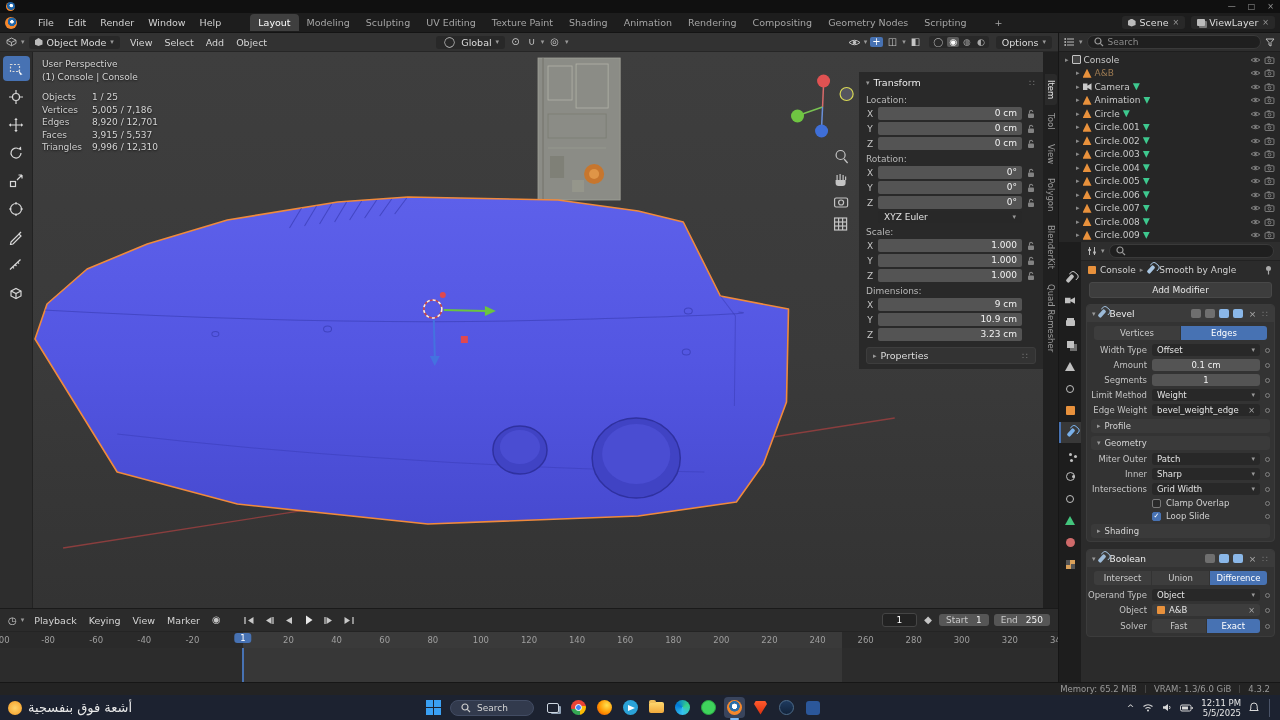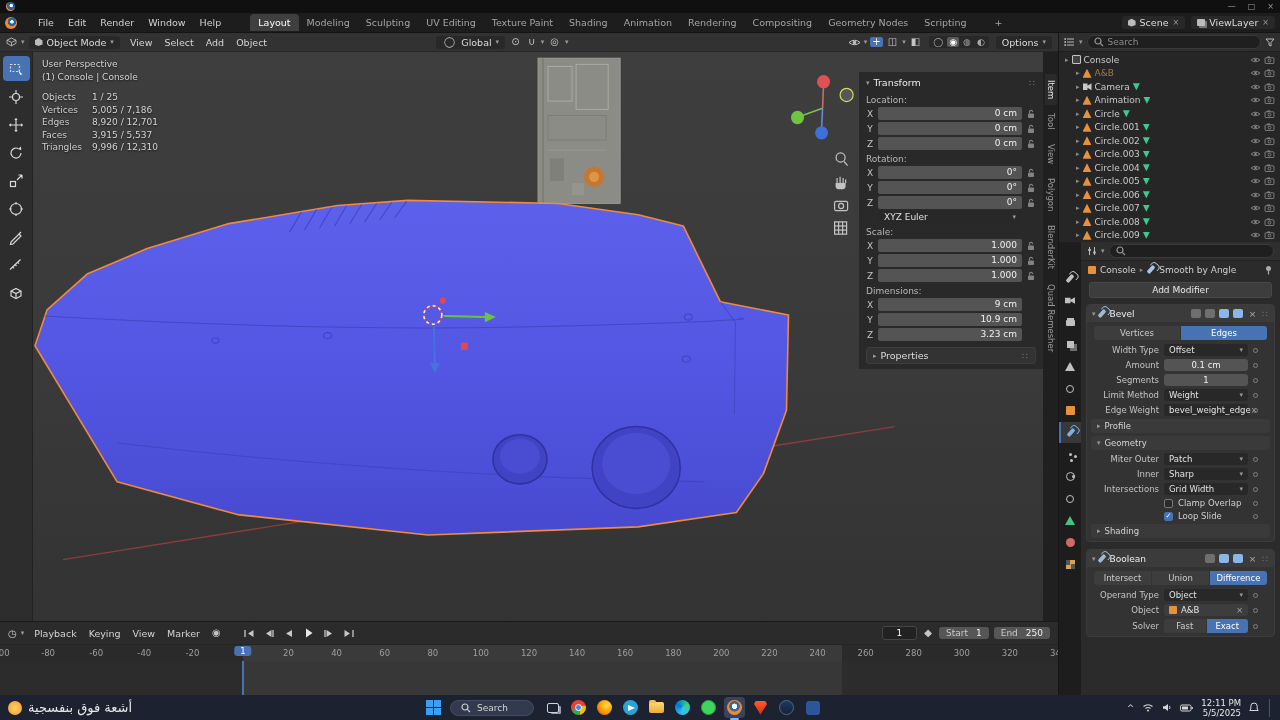--- a/index.html
+++ b/index.html
@@ -155,21 +155,21 @@
   .mod-header .spacer{flex:1;}
   .mod-ic{--c:#9dbbd8;margin-right:2px;}
   .mtog{width:10px;height:9px;border-radius:2px;background:#6f6f6f;flex:none;}
   .mtog.on{background:#8ab7e8;}
   .mclose{color:#aaa;font-size:9px;padding:0 2px;}
   .seg-row{display:flex;gap:1px;margin:4px 7px;}
   .seg{flex:1;text-align:center;background:#3d3d3d;color:#ccc;font-size:8.5px;padding:2px 0;white-space:nowrap;}
   .seg:first-child{border-radius:3px 0 0 3px;}
   .seg:last-child{border-radius:0 3px 3px 0;}
   .seg.active{background:var(--accent_blue,#4772b3);color:#fff;}
-  .prow{display:grid;grid-template-columns:60px 1fr 9px;gap:5px;align-items:center;margin:3px 12px;}
+  .prow{display:grid;grid-template-columns:60px 1fr 9px;gap:5px;align-items:center;margin:3px 0;}
   .plab{text-align:right;color:#c3c3c3;font-size:8.5px;white-space:nowrap;overflow:hidden;}
   .pdd{display:flex;align-items:center;background:#282828;border-radius:3px;padding:1px 5px;color:#e3e3e3;font-size:8.5px;min-width:0;}
   .pdd .chev{margin-left:auto;}
   .pdd .x{margin-left:auto;color:#aaa;font-size:8px;}
   .pval{background:#545454;border-radius:3px;padding:1px 5px;color:#f2f2f2;font-size:8.5px;text-align:center;}
   .adot{width:5px;height:5px;border-radius:50%;border:1px solid #808080;}
   .subpanel{display:flex;align-items:center;gap:4px;background:#3a3a3a;margin:3px 4px;border-radius:3px;padding:2px 6px;color:#d5d5d5;font-size:8.5px;}
   .chkwrap{display:flex;align-items:center;gap:5px;}
   .cbox{width:9px;height:9px;border:1px solid #787878;border-radius:2px;background:#2a2a2a;display:flex;align-items:center;justify-content:center;font-size:7px;color:#fff;flex:none;}
   .cbox.checked{background:var(--accent_blue,#4772b3);border-color:var(--accent_blue,#4772b3);}
@@ -1246,20 +1246,27 @@
                 <span class="seg active">Exact</span>
               </div>
               <span class="adot"></span>
             </div>
           </div>
         </div>
       </div>
     </div>
   </div>
 
+  <div class="statusbar">
+    <span>Memory: 65.2 MiB</span>
+    <span class="sep"></span>
+    <span>VRAM: 1.3/6.0 GiB</span>
+    <span class="sep"></span>
+    <span>4.3.2</span>
+  </div>
 
   <div class="taskbar">
     <div class="weather">
       <span class="weather-icon"></span>
       <span class="weather-label">أشعة فوق بنفسجية</span>
     </div>
     <div class="tb-center">
       <div class="start-icon">
           <span></span>
           <span></span>

